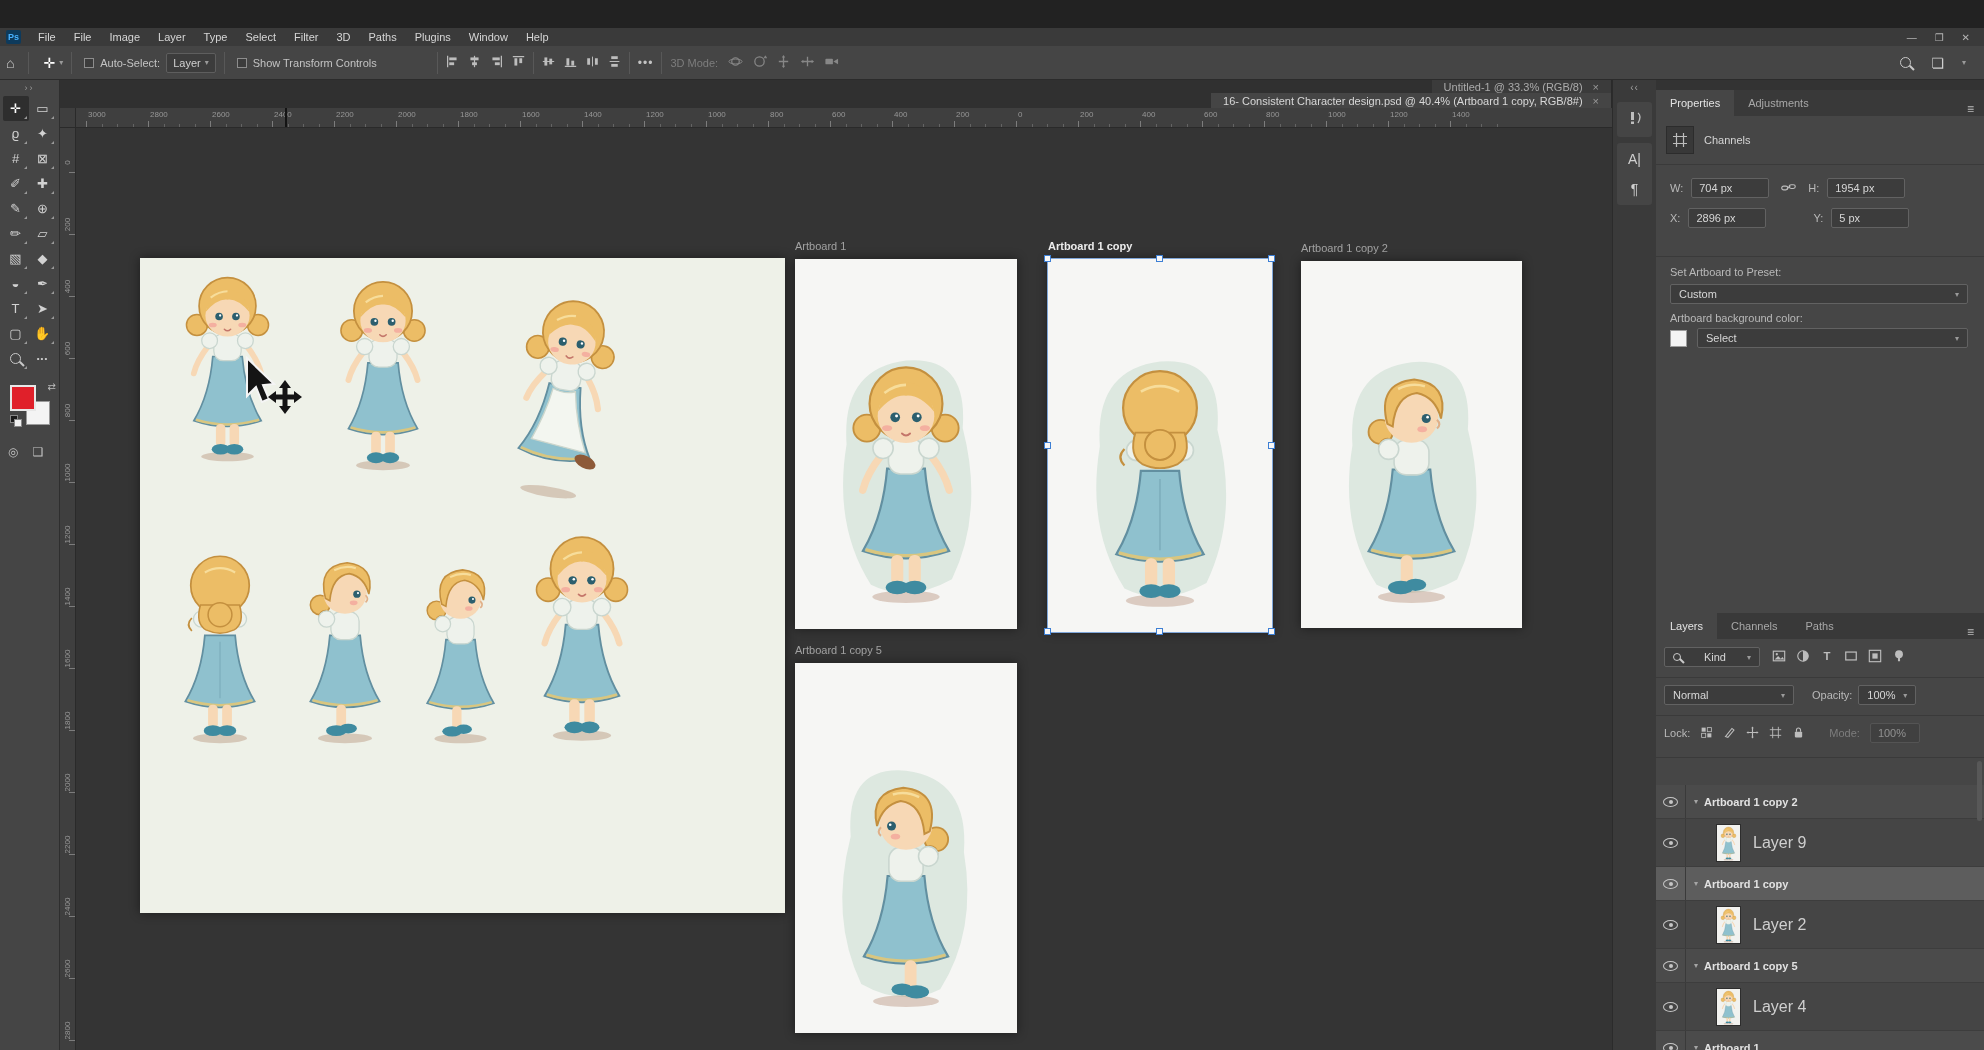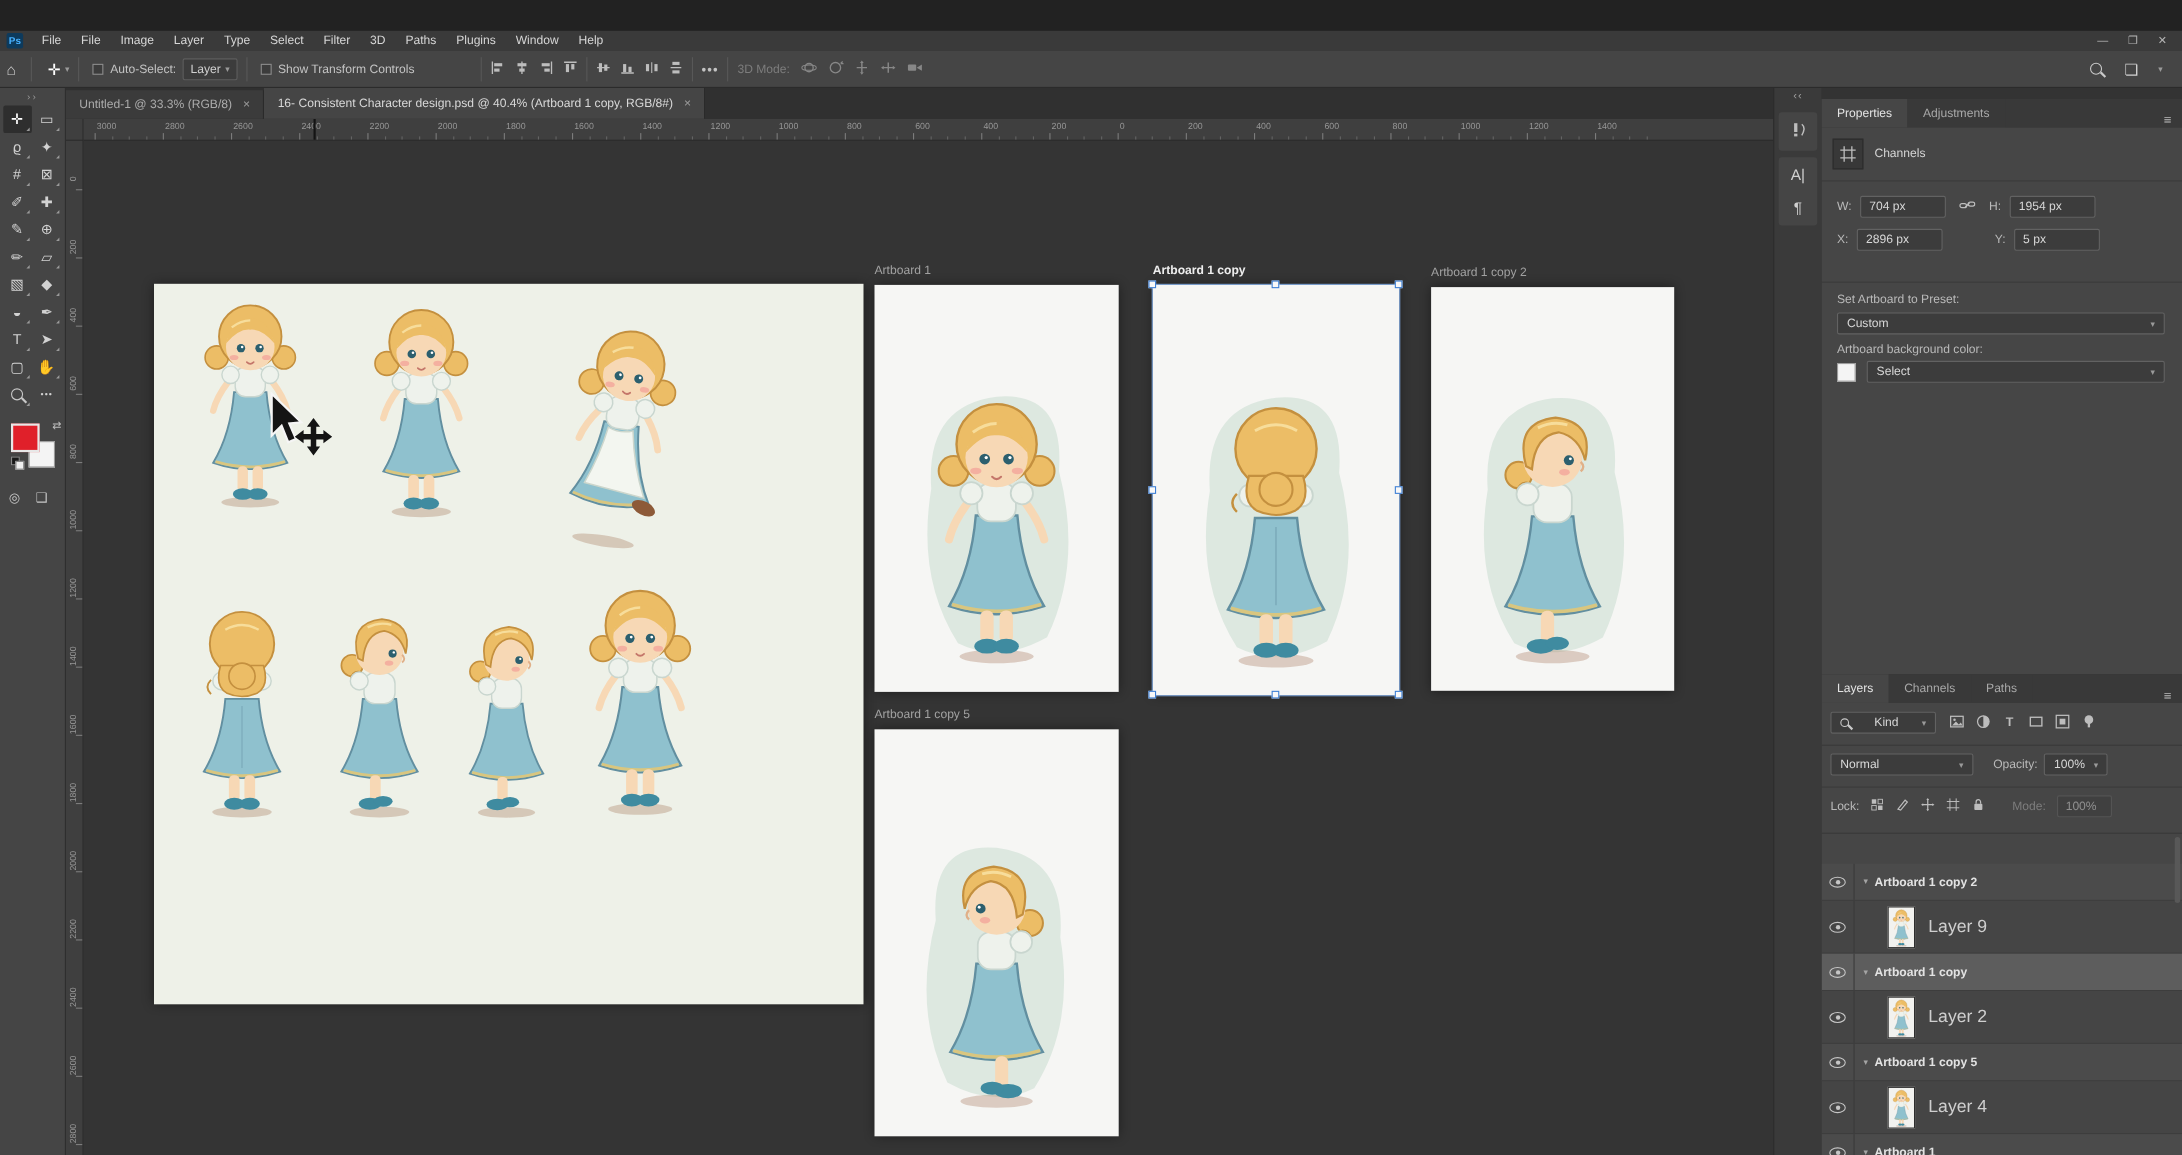--- a/index.html
+++ b/index.html
@@ -38,21 +38,21 @@
   #swatches { position:relative; margin:14px 0 0 10px; width:40px; height:44px; }
   .sw-bg { position:absolute; left:16px; top:16px; width:24px; height:24px; background:#f4f4f4; border:1px solid #9a9a9a; }
   .sw-fg { position:absolute; left:0; top:0; width:26px; height:26px; border:2px solid #e8e8e8; }
   .sw-mini { position:absolute; left:0; top:30px; width:12px; height:12px; }
   .sw-mini .a { position:absolute; left:0; top:0; width:8px; height:8px; background:#1a1a1a; border:1px solid #888; }
   .sw-mini .b { position:absolute; left:4px; top:4px; width:8px; height:8px; background:#f0f0f0; border:1px solid #888; }
   .sw-swap { position:absolute; right:-6px; top:-4px; color:#bdbdbd; font-size:10px; }
   #toolbar .bottom-icons { margin:16px 0 0 8px; display:flex; gap:14px; color:#c5c5c5; font-size:12px; }
 
   
-  #tabbar { position:absolute; left:60px; top:52px; width:1552px; height:28px; background:#303030; display:flex; align-items:flex-end; z-index:10; }
+  #tabbar { position:absolute; left:60px; top:52px; width:1552px; height:28px; background:#303030; display:flex; align-items:flex-end; z-index:10;flex-direction:column; }
   .doc-tab { height:26px; display:flex; align-items:center; gap:10px; padding:0 12px; font-size:11px; background:#3b3b3b; color:#ababab; border-right:1px solid #2a2a2a; white-space:nowrap; }
   .doc-tab.active { background:#454545; color:#d8d8d8; height:28px; }
   .tab-close { color:#9a9a9a; font-size:11px; }
 
   
   #ruler-corner { position:absolute; left:60px; top:80px; width:16px; height:20px; background:#3f3f3f; border-right:1px solid #2a2a2a; border-bottom:1px solid #2a2a2a; z-index:9;}
   #hruler { position:absolute; left:76px; top:80px; width:1536px; height:20px; background:#3f3f3f; border-bottom:1px solid #2a2a2a; overflow:hidden; z-index:9;}
   #vruler { position:absolute; left:60px; top:100px; width:16px; height:950px; background:#3f3f3f; border-right:1px solid #2a2a2a; overflow:hidden; z-index:9;}
   .hlab { position:absolute; top:2px; font-size:8px; color:#979797; }
   .htick { position:absolute; bottom:0; width:1px; height:6px; background:#7c7c7c; }

